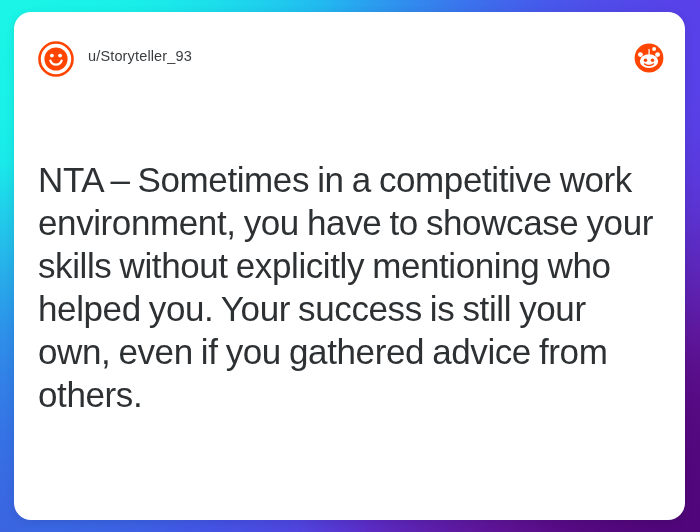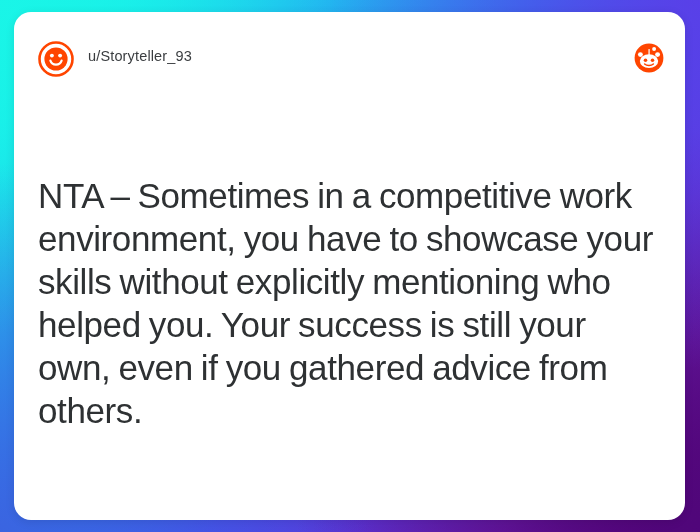--- a/index.html
+++ b/index.html
@@ -98,21 +98,20 @@
     left: 24px;
     top: 146px;
     width: 625px;
     font-size: 35px;
     line-height: 43px;
     color: #2E3133;
     letter-spacing: -0.4px;
     font-family: "Liberation Sans", sans-serif;
     font-weight: 400;
     word-spacing: -1.2px;
-    margin-top: 16px;
   }
 </style>
 </head>
 <body>
 
 <div id="stage">
 
   <div id="card">
 
     <div class="card-header">

